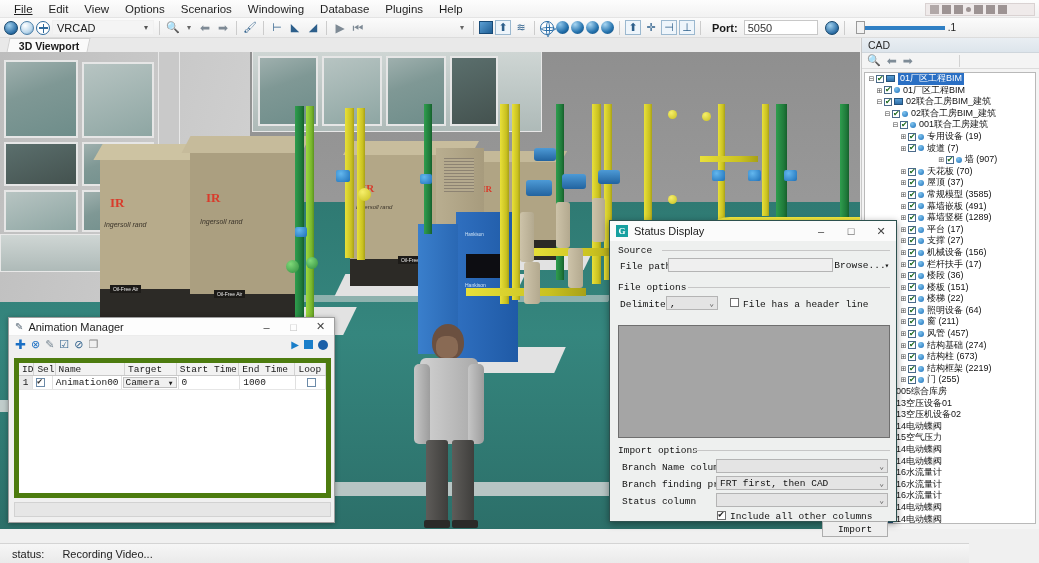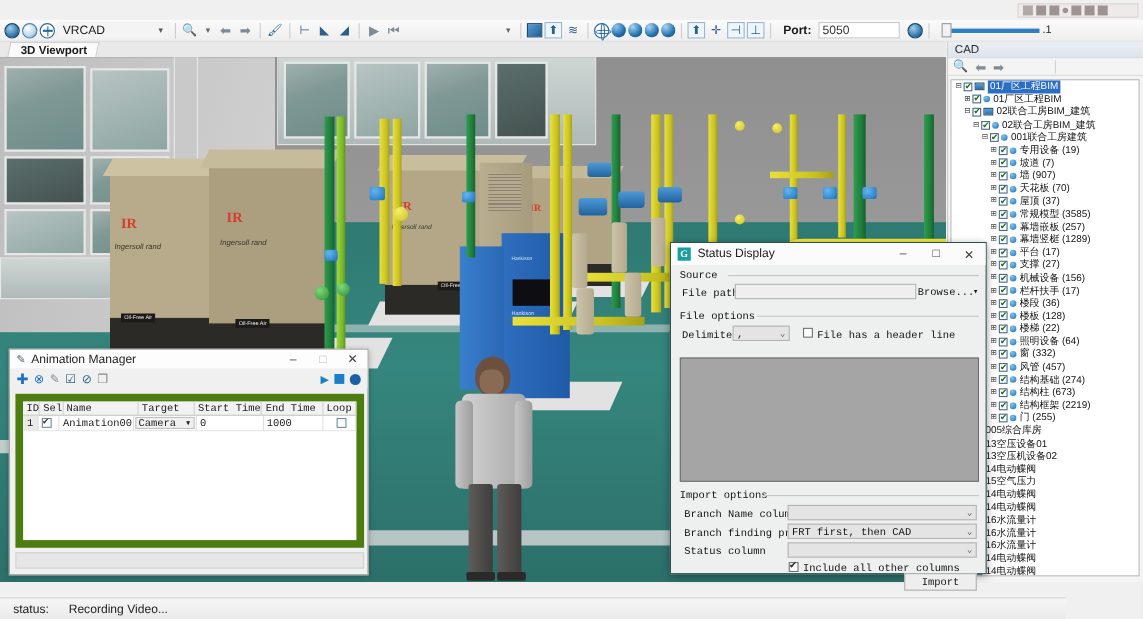--- a/index.html
+++ b/index.html
@@ -183,21 +183,21 @@
   .aw-ctrl div { width:27px; height:18px; display:flex; align-items:center;
     justify-content:center; font-size:11px; color:#444; }
   .aw-tools { height:17px; display:flex; align-items:center; gap:5px; padding:0 6px;
     background:#f0f0f0; }
   .aw-tools .i { font-size:11px; }
   .aw-tools .spacer { margin-left:auto; }
   .aw-tools .play { color:#1a7ec9; font-size:10px; }
   .aw-tools .stopsq { width:9px;height:9px;background:#1a7ec9; }
   .aw-tools .rec { width:10px;height:10px;border-radius:50%;background:#1a5fa8; }
   .aw-grid { position:absolute; left:5px; top:40px; width:317px; height:140px;
-    background:#fff; border:7px solid #4d7c0f; overflow:hidden; }
+    background:#fff; border:5px solid #4d7c0f; overflow:hidden; }
   .ag-head { display:flex; height:13px; background:#f2f2f2; border-bottom:1px solid #c8c8c8;
     font-family:"Liberation Mono", monospace; font-size:9.5px; }
   .ag-head div { border-right:1px solid #d2d2d2; padding-left:3px; display:flex;
     align-items:center; }
   .ag-row { display:flex; height:14px; font-family:"Liberation Mono", monospace;
     font-size:9.5px; border-bottom:1px solid #e6e6e6; }
   .ag-row div { border-right:1px solid #e0e0e0; padding-left:3px; display:flex;
     align-items:center; }
   .ag-row .idc { background:#eaeaea; justify-content:center; padding:0; }
   .c-id{width:16px}.c-sel{width:22px}.c-name{width:78px}.c-tgt{width:58px}
@@ -252,20 +252,31 @@
   .statusbar .right { margin-left:auto; display:flex; align-items:center;
     margin-right:10px; }
   .statusbar .coordbox { width:90px;height:14px;background:#ececec;
     border:1px solid #dcdcdc; margin-left:8px; }
 </style>
 </head>
 <body>
 
 <div id="app">
 
+  <div class="menubar">
+    <div class="mi">File</div>
+    <div class="mi">Edit</div>
+    <div class="mi">View</div>
+    <div class="mi">Options</div>
+    <div class="mi">Scenarios</div>
+    <div class="mi">Windowing</div>
+    <div class="mi">Database</div>
+    <div class="mi">Plugins</div>
+    <div class="mi">Help</div>
+  </div>
 
   <div class="langbar">
     <i class="g1"></i>
     <i></i>
     <i></i>
     <i class="sm"></i>
     <i></i>
     <i></i>
     <i></i>
   </div>
@@ -506,21 +517,21 @@
           <span class="cb on"></span>
           <span class="dot"></span>
           <span class="lbl2">专用设备 (19)</span>
         </div>
         <div class="tnode" style="padding-left: 34px;">
           <span class="exp">⊞</span>
           <span class="cb on"></span>
           <span class="dot"></span>
           <span class="lbl2">坡道 (7)</span>
         </div>
-        <div class="tnode" style="padding-left: 34px;">
+        <div class="tnode" style="padding-left: 34px; justify-content: center;">
           <span class="exp">⊞</span>
           <span class="cb on"></span>
           <span class="dot"></span>
           <span class="lbl2">墙 (907)</span>
         </div>
         <div class="tnode" style="padding-left: 34px;">
           <span class="exp">⊞</span>
           <span class="cb on"></span>
           <span class="dot"></span>
           <span class="lbl2">天花板 (70)</span>
@@ -534,21 +545,21 @@
         <div class="tnode" style="padding-left: 34px;">
           <span class="exp">⊞</span>
           <span class="cb on"></span>
           <span class="dot"></span>
           <span class="lbl2">常规模型 (3585)</span>
         </div>
         <div class="tnode" style="padding-left: 34px;">
           <span class="exp">⊞</span>
           <span class="cb on"></span>
           <span class="dot"></span>
-          <span class="lbl2">幕墙嵌板 (257)</span>
+          <span class="lbl2">幕墙嵌板 (491)</span>
         </div>
         <div class="tnode" style="padding-left: 34px;">
           <span class="exp">⊞</span>
           <span class="cb on"></span>
           <span class="dot"></span>
           <span class="lbl2">幕墙竖梃 (1289)</span>
         </div>
         <div class="tnode" style="padding-left: 34px;">
           <span class="exp">⊞</span>
           <span class="cb on"></span>
@@ -576,39 +587,39 @@
         <div class="tnode" style="padding-left: 34px;">
           <span class="exp">⊞</span>
           <span class="cb on"></span>
           <span class="dot"></span>
           <span class="lbl2">楼段 (36)</span>
         </div>
         <div class="tnode" style="padding-left: 34px;">
           <span class="exp">⊞</span>
           <span class="cb on"></span>
           <span class="dot"></span>
-          <span class="lbl2">楼板 (128)</span>
+          <span class="lbl2">楼板 (151)</span>
         </div>
         <div class="tnode" style="padding-left: 34px;">
           <span class="exp">⊞</span>
           <span class="cb on"></span>
           <span class="dot"></span>
           <span class="lbl2">楼梯 (22)</span>
         </div>
         <div class="tnode" style="padding-left: 34px;">
           <span class="exp">⊞</span>
           <span class="cb on"></span>
           <span class="dot"></span>
           <span class="lbl2">照明设备 (64)</span>
         </div>
         <div class="tnode" style="padding-left: 34px;">
           <span class="exp">⊞</span>
           <span class="cb on"></span>
           <span class="dot"></span>
-          <span class="lbl2">窗 (332)</span>
+          <span class="lbl2">窗 (211)</span>
         </div>
         <div class="tnode" style="padding-left: 34px;">
           <span class="exp">⊞</span>
           <span class="cb on"></span>
           <span class="dot"></span>
           <span class="lbl2">风管 (457)</span>
         </div>
         <div class="tnode" style="padding-left: 34px;">
           <span class="exp">⊞</span>
           <span class="cb on"></span>

